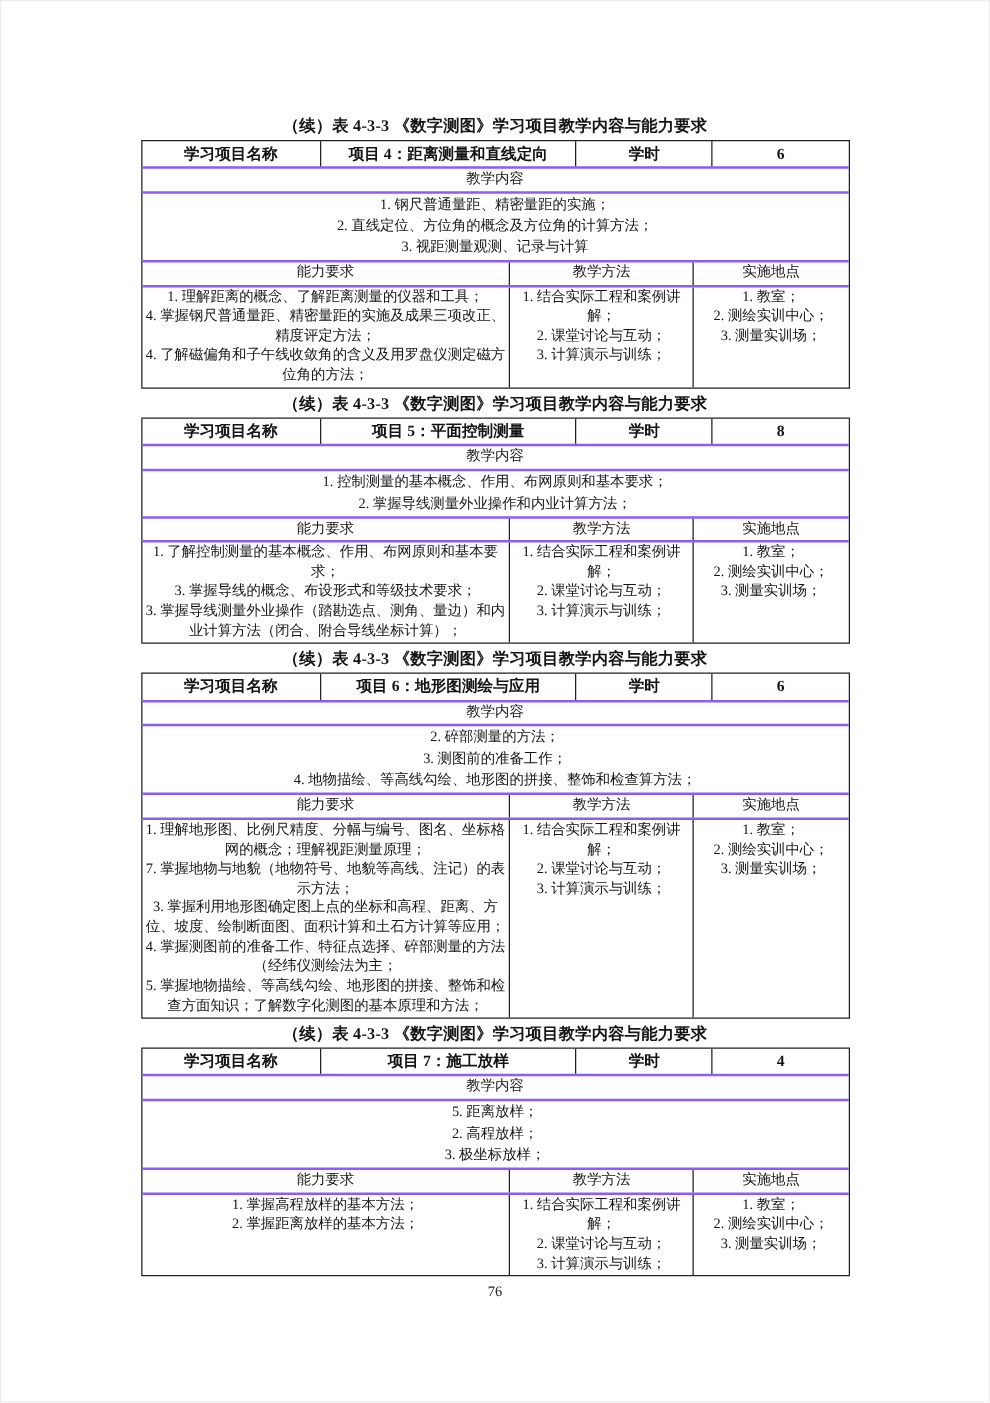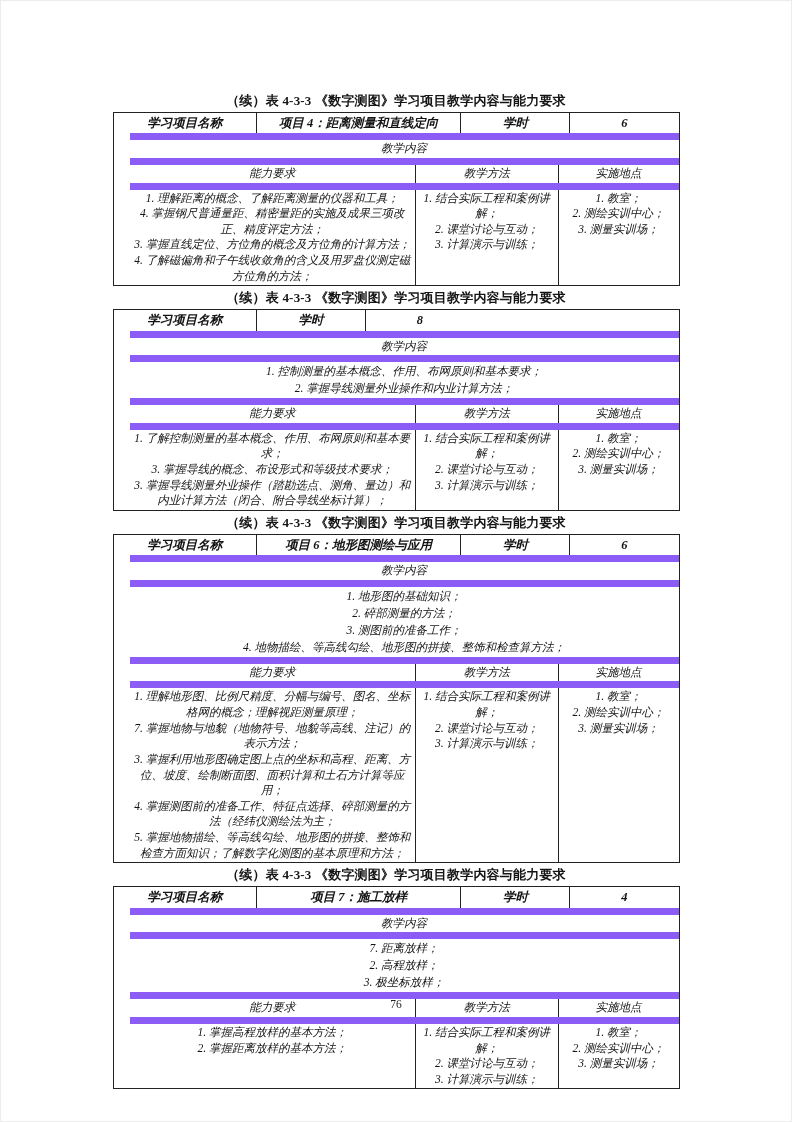--- a/index.html
+++ b/index.html
@@ -8,35 +8,35 @@
     border:1px solid #ececec;box-sizing:border-box;
     font-family:"Liberation Serif","DejaVu Serif",serif;color:#141414;
   }
   #doc-content{width:567px;margin:0 auto;padding-top:88px;}
   .tblock{margin:0;}
   .tbl-title{
     font-weight:bold;font-size:13px;text-align:center;
     margin:3px 0 2px;letter-spacing:.2px;white-space:nowrap;
   }
   .tbl{border:1.4px solid #222;background:#fff;}
-  .row{display:flex;align-items:stretch;font-style:italic;}
-  .row:not(:first-child){border-top:7px solid #8b5cf6;margin-left:16px;}
+  .row{display:flex;align-items:stretch;}
+  .row:not(:first-child){border-top:2px solid #8b5cf6;}
   .cell{
     box-sizing:border-box;padding:1px 3px;text-align:center;
     font-size:11.5px;line-height:1.36;min-height:15px;
   }
   .cell:not(:first-child){border-left:1px solid #222;}
   .hdr .cell{font-weight:bold;font-size:12.5px;line-height:1.3;padding:2px 2px;}
   .c1{width:25.2%}.c2{width:36.2%}.c3{width:19.3%}.c4{width:19.3%}
   .b1{width:52%}.b2{width:26%}.b3{width:22%}
   .full{width:100%}
   .content .li{line-height:1.48;}
   .list .li{line-height:1.36;}
   .page-number{
-    position:absolute;left:0;right:0;top:997px;text-align:center;
+    position:absolute;left:0;right:0;top:1027px;text-align:center;
     font-size:11.5px;color:#222;
   }
 </style>
 </head>
 <body>
 
 <div class="page">
   <div id="doc-content">
       <div class="tblock">
         <div class="tbl-title">（续）表 4-3-3 《数字测图》学习项目教学内容与能力要求</div>
@@ -44,49 +44,56 @@
           <div class="row hdr">
             <div class="cell c1">学习项目名称</div>
             <div class="cell c2">项目 4：距离测量和直线定向</div>
             <div class="cell c3">学时</div>
             <div class="cell c4">6</div>
           </div>
           <div class="row">
             <div class="cell full">教学内容</div>
           </div>
           <div class="row">
+            <div class="cell full content">
+              <div class="li">1. 钢尺普通量距、精密量距的实施；</div>
+              <div class="li">2. 直线定位、方位角的概念及方位角的计算方法；</div>
+              <div class="li">3. 视距测量观测、记录与计算</div>
+            </div>
+          </div>
+          <div class="row">
             <div class="cell b1">能力要求</div>
             <div class="cell b2">教学方法</div>
             <div class="cell b3">实施地点</div>
           </div>
           <div class="row">
             <div class="cell b1 list">
               <div class="li">1. 理解距离的概念、了解距离测量的仪器和工具；</div>
               <div class="li">4. 掌握钢尺普通量距、精密量距的实施及成果三项改正、精度评定方法；</div>
-              <div class="li">3. 掌握直线定位、方位角的概念及方位角的计算方法；</div>
               <div class="li">4. 了解磁偏角和子午线收敛角的含义及用罗盘仪测定磁方位角的方法；</div>
             </div>
             <div class="cell b2 list">
               <div class="li">1. 结合实际工程和案例讲解；</div>
               <div class="li">2. 课堂讨论与互动；</div>
               <div class="li">3. 计算演示与训练；</div>
             </div>
             <div class="cell b3 list">
               <div class="li">1. 教室；</div>
               <div class="li">2. 测绘实训中心；</div>
               <div class="li">3. 测量实训场；</div>
             </div>
           </div>
         </div>
       </div>
       <div class="tblock">
         <div class="tbl-title">（续）表 4-3-3 《数字测图》学习项目教学内容与能力要求</div>
         <div class="tbl">
           <div class="row hdr">
             <div class="cell c1">学习项目名称</div>
+            <div class="cell c2">项目 5：平面控制测量</div>
             <div class="cell c3">学时</div>
             <div class="cell c4">8</div>
           </div>
           <div class="row">
             <div class="cell full">教学内容</div>
           </div>
           <div class="row">
             <div class="cell full content">
               <div class="li">1. 控制测量的基本概念、作用、布网原则和基本要求；</div>
               <div class="li">2. 掌握导线测量外业操作和内业计算方法；</div>
@@ -123,21 +130,20 @@
             <div class="cell c1">学习项目名称</div>
             <div class="cell c2">项目 6：地形图测绘与应用</div>
             <div class="cell c3">学时</div>
             <div class="cell c4">6</div>
           </div>
           <div class="row">
             <div class="cell full">教学内容</div>
           </div>
           <div class="row">
             <div class="cell full content">
-              <div class="li">1. 地形图的基础知识；</div>
               <div class="li">2. 碎部测量的方法；</div>
               <div class="li">3. 测图前的准备工作；</div>
               <div class="li">4. 地物描绘、等高线勾绘、地形图的拼接、整饰和检查算方法；</div>
             </div>
           </div>
           <div class="row">
             <div class="cell b1">能力要求</div>
             <div class="cell b2">教学方法</div>
             <div class="cell b3">实施地点</div>
           </div>
@@ -169,21 +175,21 @@
             <div class="cell c1">学习项目名称</div>
             <div class="cell c2">项目 7：施工放样</div>
             <div class="cell c3">学时</div>
             <div class="cell c4">4</div>
           </div>
           <div class="row">
             <div class="cell full">教学内容</div>
           </div>
           <div class="row">
             <div class="cell full content">
-              <div class="li">7. 距离放样；</div>
+              <div class="li">5. 距离放样；</div>
               <div class="li">2. 高程放样；</div>
               <div class="li">3. 极坐标放样；</div>
             </div>
           </div>
           <div class="row">
             <div class="cell b1">能力要求</div>
             <div class="cell b2">教学方法</div>
             <div class="cell b3">实施地点</div>
           </div>
           <div class="row">

